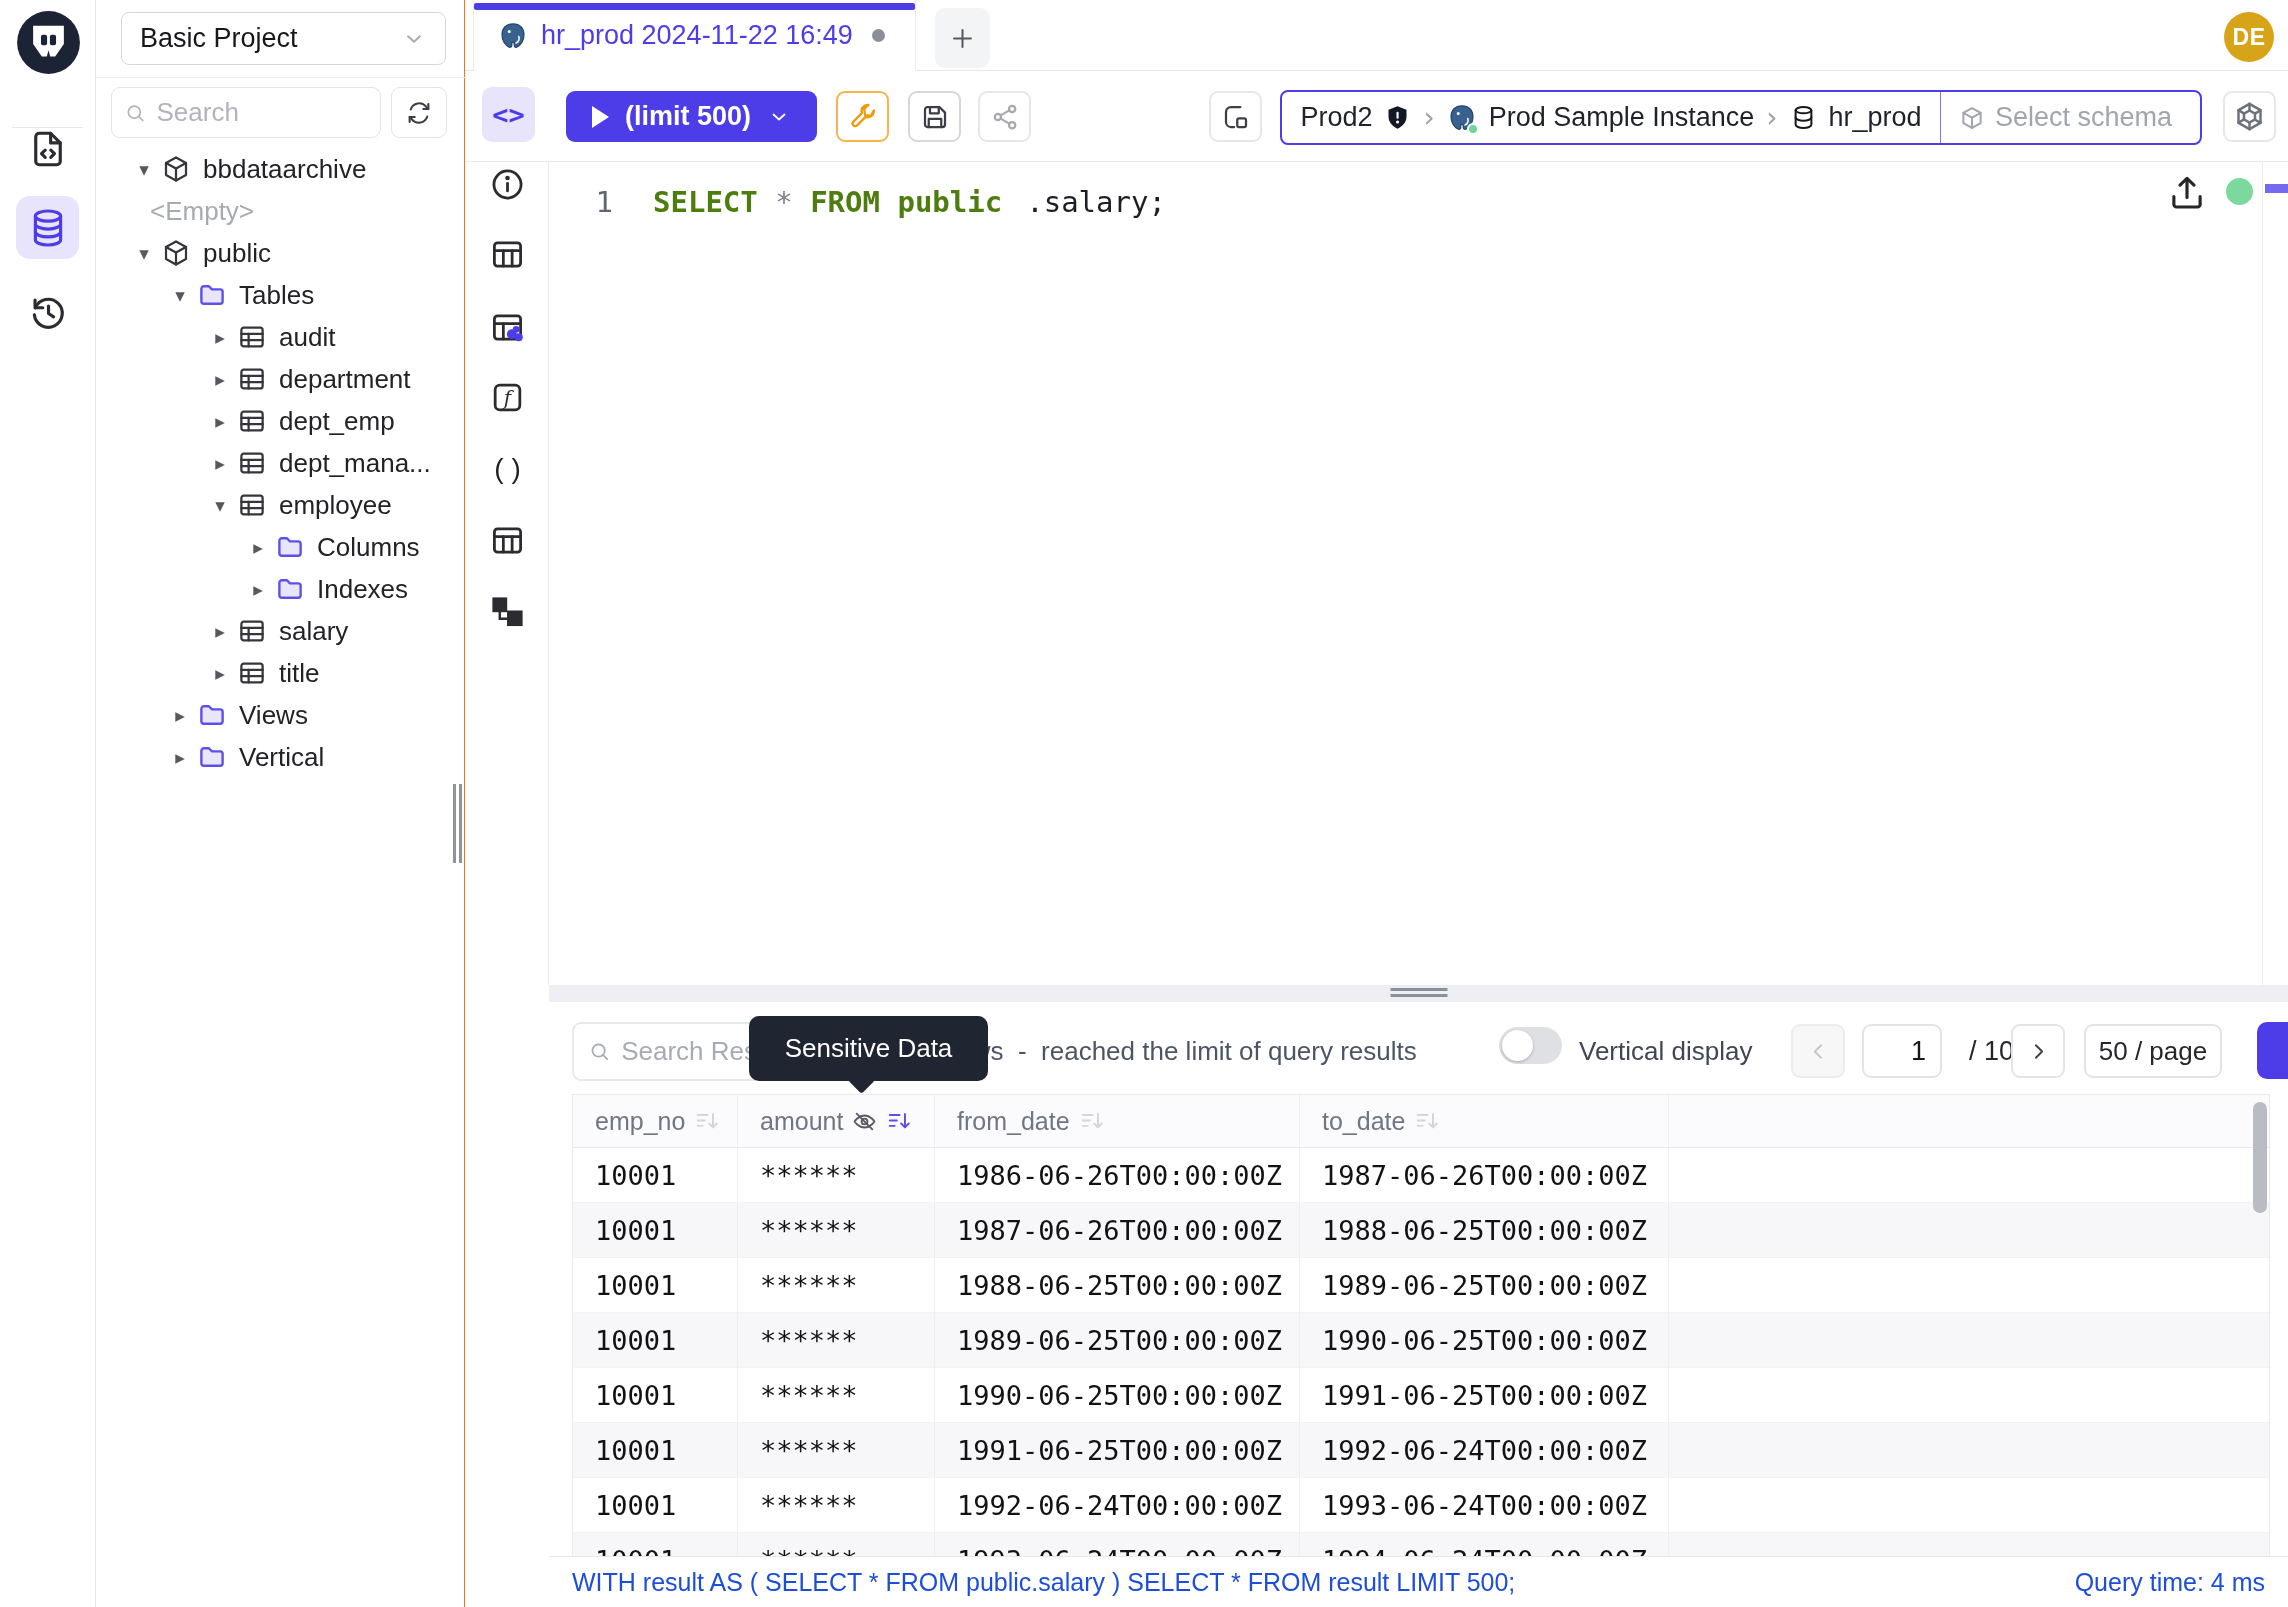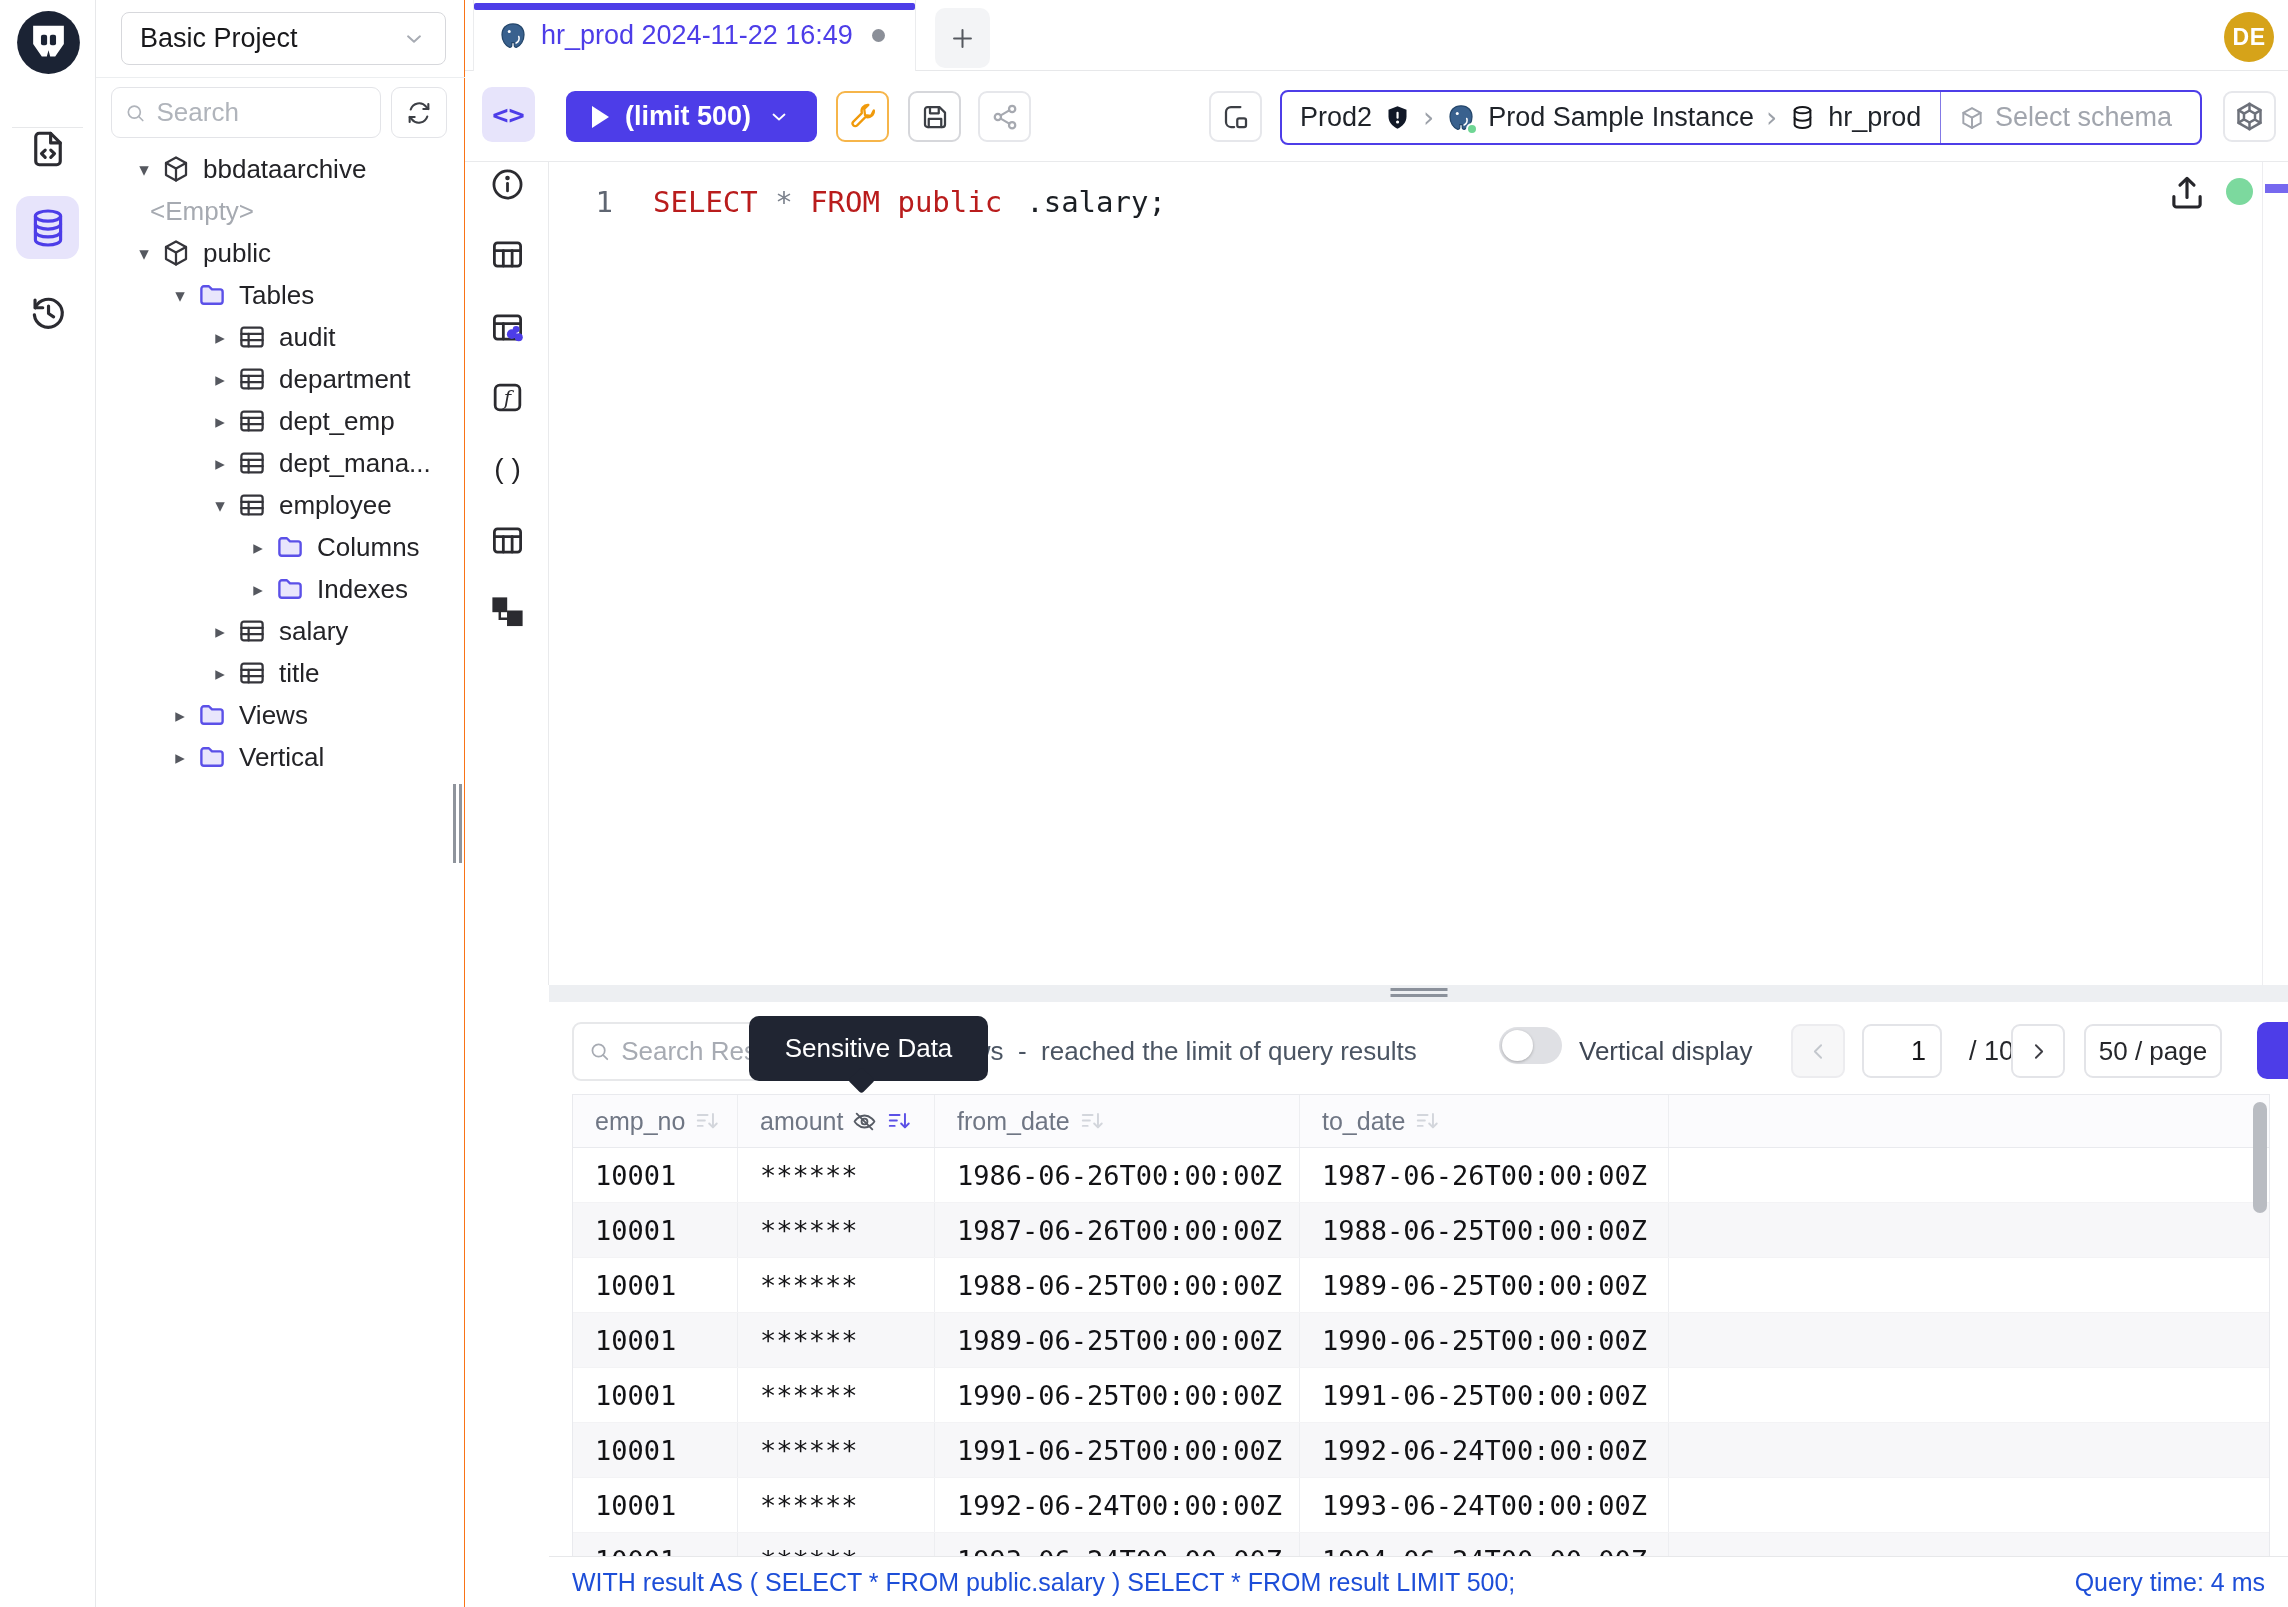--- a/index.html
+++ b/index.html
@@ -57,37 +57,37 @@
   .code-toggle { left:17px; top:16px; width:53px; height:55px; border-radius:10px; background:#e7e4fb; color:#4d3de8; font-size:27px; font-weight:bold; font-family:"DejaVu Sans Mono", monospace; display:flex; align-items:center; justify-content:center; position:absolute; }
   .run-btn { position:absolute; left:101px; top:20px; width:251px; height:51px; border-radius:9px; background:#4d3de8; color:#fff; display:flex; align-items:center; justify-content:center; gap:16px; font-size:27px; font-weight:600; }
   .play { width:0; height:0; border-left:17px solid #fff; border-top:11px solid transparent; border-bottom:11px solid transparent; }
   .run-btn .chev { width:24px; height:24px; color:#fff; }
   .wrench-btn { left:371px; border:2px solid #f6b54a; color:#f09a0b; }
   .save-btn { left:443px; border:2px solid #d6d7db; color:#3c3f45; }
   .share-btn { left:513px; border:2px solid #e6e7eb; color:#a6a9b0; }
   .conn-btn { left:744px; border:2px solid #e6e7eb; color:#3c3f45; }
   .ai-btn { left:1758px; border:2px solid #e6e7eb; color:#6d717a; }
   .breadcrumb { position:absolute; left:815px; top:19px; width:922px; height:55px; border:2px solid #4d3de8; border-radius:8px; display:flex; align-items:center; background:#fff; }
-  .bc-main { display:flex; align-items:center; gap:12px; padding:0 18px; flex:0 0 658px; width:658px; overflow:hidden; }
+  .bc-main { display:flex; align-items:center; gap:12px; padding:0 18px; flex:0 0 658px; width:658px; overflow:hidden;justify-content:center; }
   .bc-sep { color:#9ca1a9; font-size:28px; font-family:"DejaVu Sans", sans-serif; }
   .bc-text { font-size:27px; color:#1f2329; white-space:nowrap; }
   .bc-ico { width:27px; height:27px; color:#17181c; }
   .pg-wrap { position:relative; width:30px; height:30px; }
   .pg-wrap .dot { position:absolute; right:-2px; bottom:-2px; width:12px; height:12px; border-radius:50%; background:#6fd694; border:2px solid #fff; }
   .bc-divider { width:0; height:100%; border-left:1.5px solid #8379e6; }
   .bc-schema { display:flex; align-items:center; gap:10px; padding:0 18px; color:#a1a5ad; font-size:27px; white-space:nowrap; }
   .bc-schema .bc-ico { color:#a1a5ad; width:26px; height:26px; }
 
   .editor { position:absolute; left:0; top:162px; width:1824px; height:823px; background:#fff; }
   .erail { position:absolute; left:0; top:0; width:84px; height:823px; border-right:1px solid #e9eaec; }
   .erail-ico { position:absolute; left:24px; width:37px; height:37px; color:#2b2b30; }
   .erail-parens { position:absolute; left:24px; width:37px; height:37px; color:#222226; font-size:28px; display:flex; align-items:center; justify-content:center; font-weight:500; }
   .code-line { position:absolute; left:84px; top:18px; height:44px; font-family:"DejaVu Sans Mono", monospace; font-size:29px; white-space:pre; display:flex; align-items:center; }
   .gutter { display:inline-block; width:64px; text-align:right; color:#5f6672; margin-right:40px; }
-  .tk-keyword { color:#b91c1c; }
+  .tk-keyword { color:#4d7c0f;font-weight:bold; }
   .tk-operator { color:#7c828d; }
   .tk-plain { color:#1b1f24;margin-left:24px; }
   .ed-upload { position:absolute; left:1701px; top:10px; width:42px; height:42px; color:#26262b; }
   .ed-dot { position:absolute; left:1761px; top:16px; width:27px; height:27px; border-radius:50%; background:#7cd99e; }
   .ed-ruler { position:absolute; left:1797px; top:0; width:0; height:823px; border-left:1px solid #ededf0; }
   .ed-ruler-mark { position:absolute; left:1800px; top:22px; width:24px; height:9px; background:#7668ef; }
 
   .splitter { position:absolute; left:84px; top:985px; width:1739px; height:17px; background:#edeff2; }
   .split-handle { position:absolute; left:50%; top:3px; transform:translateX(-50%); width:57px; height:11px; }
   .split-handle i { display:block; height:3px; background:#8b919b; margin-bottom:3px; }

